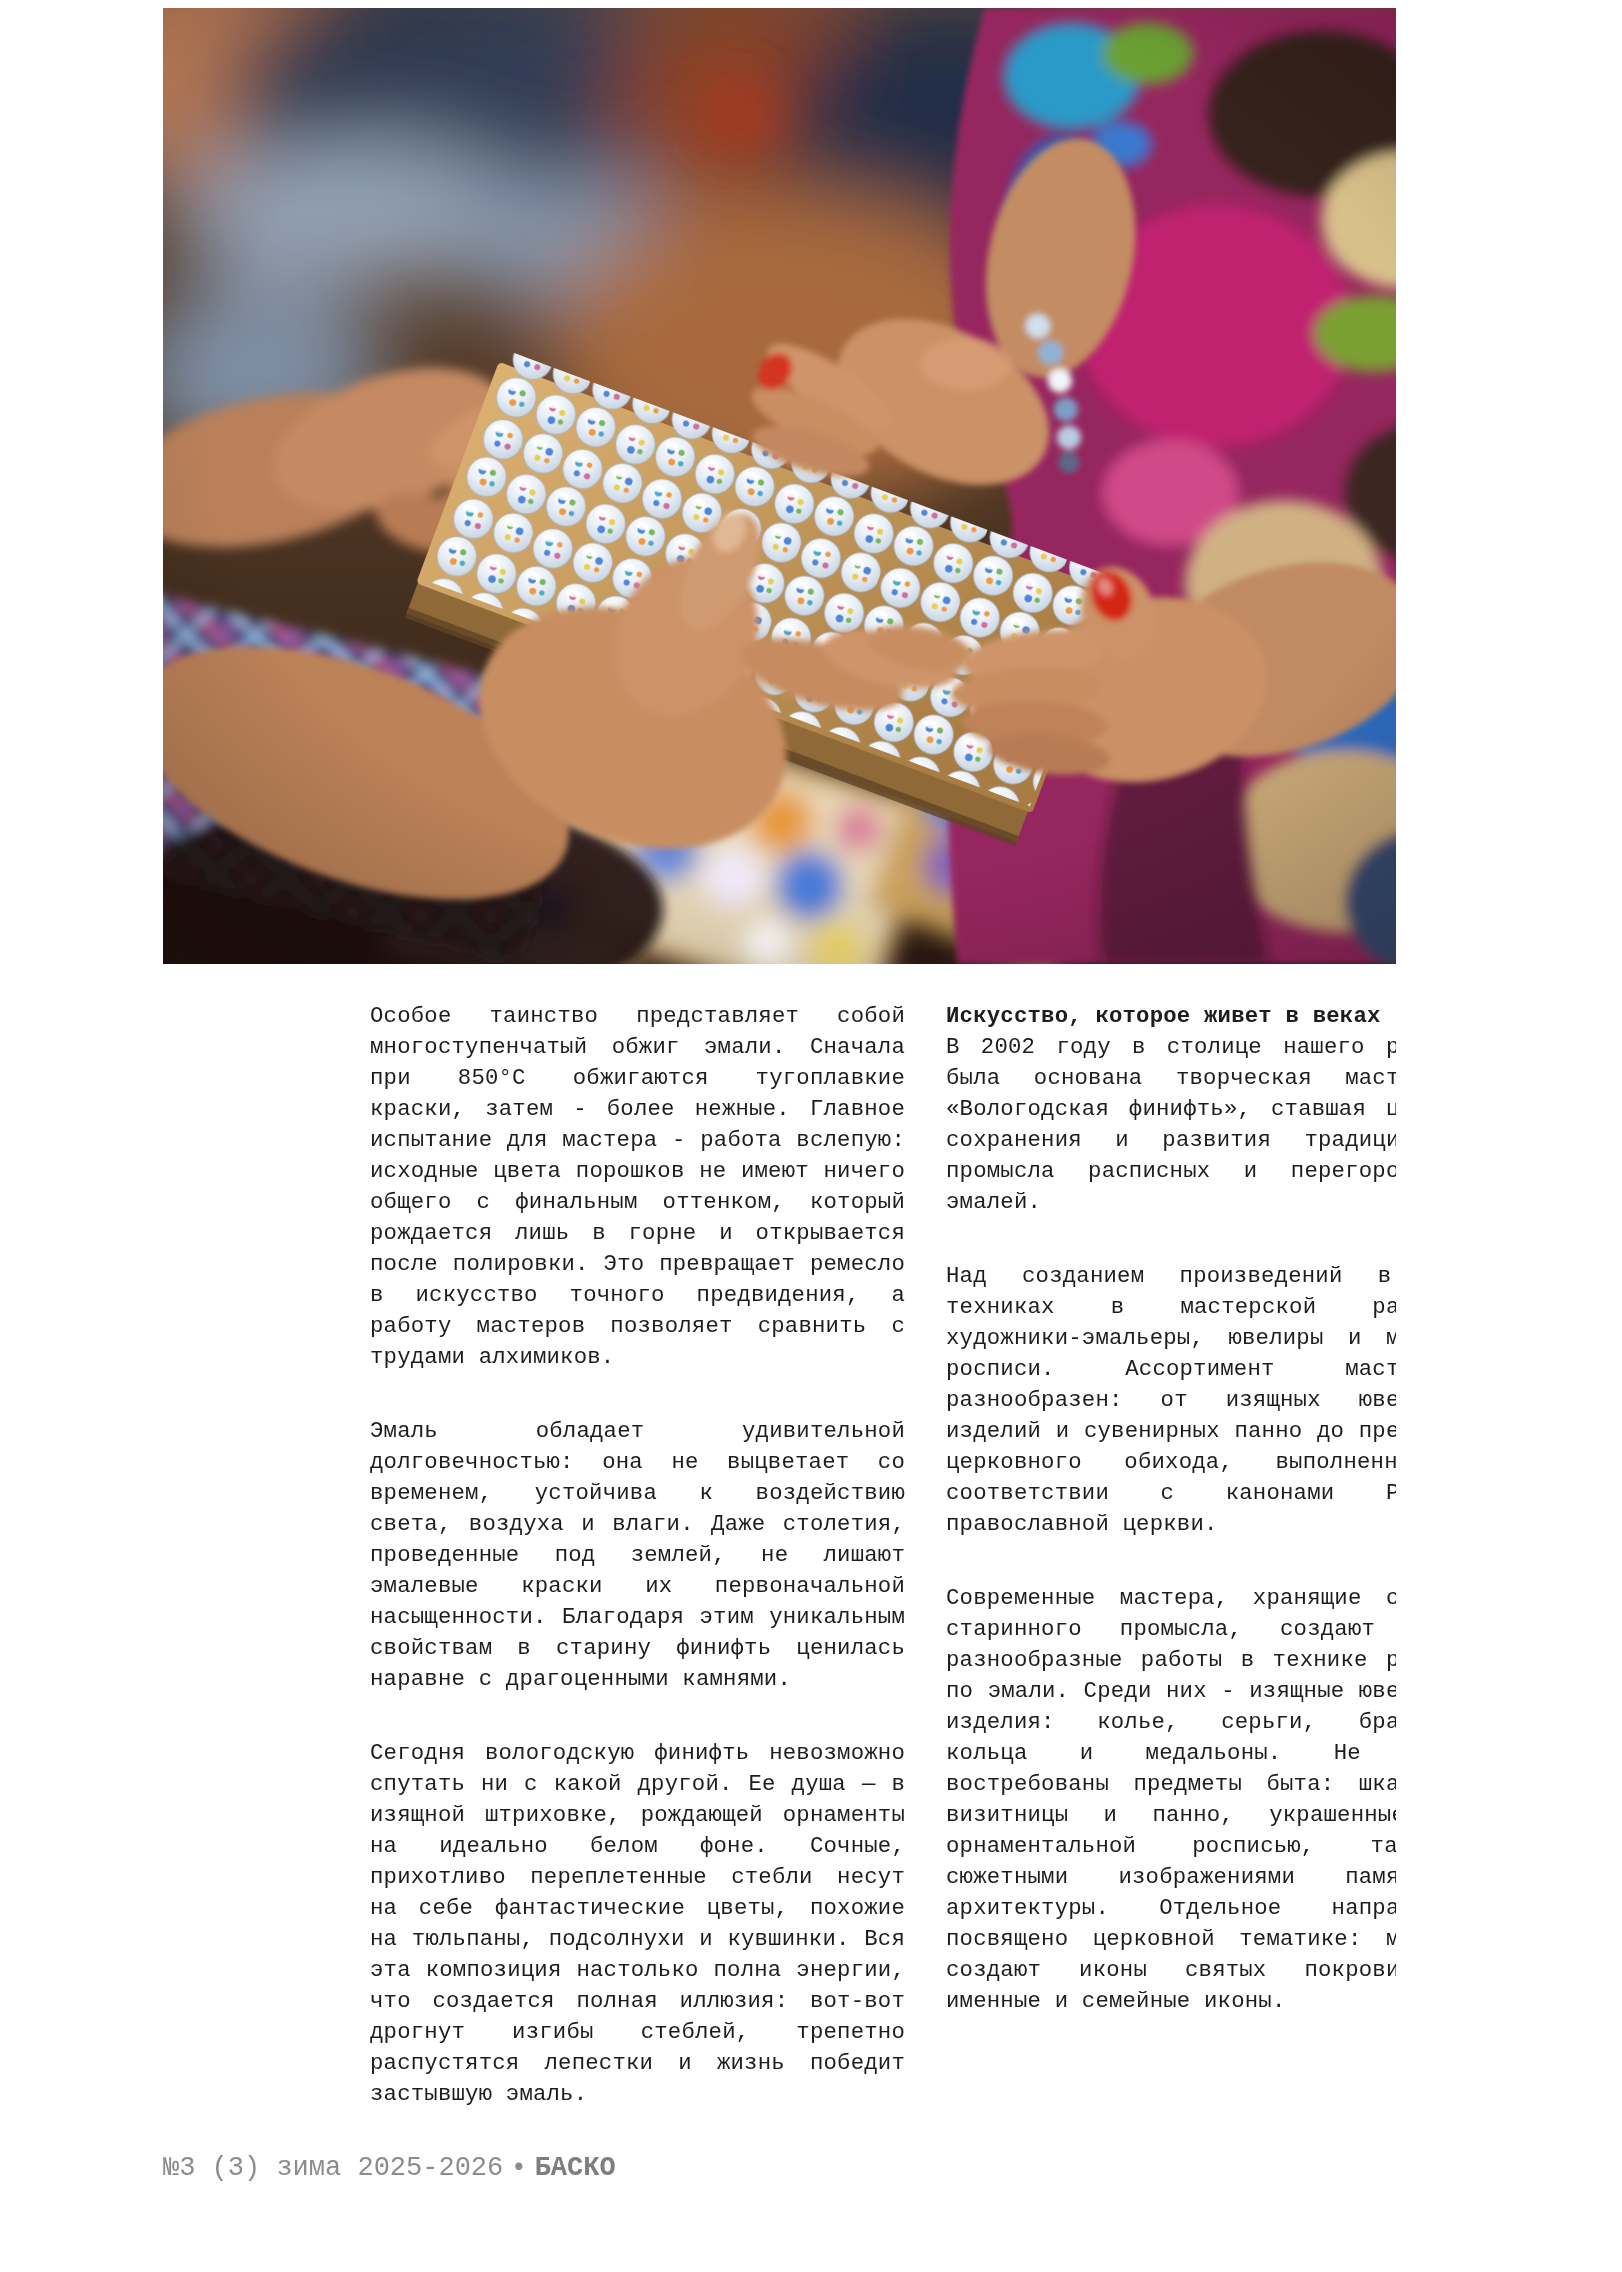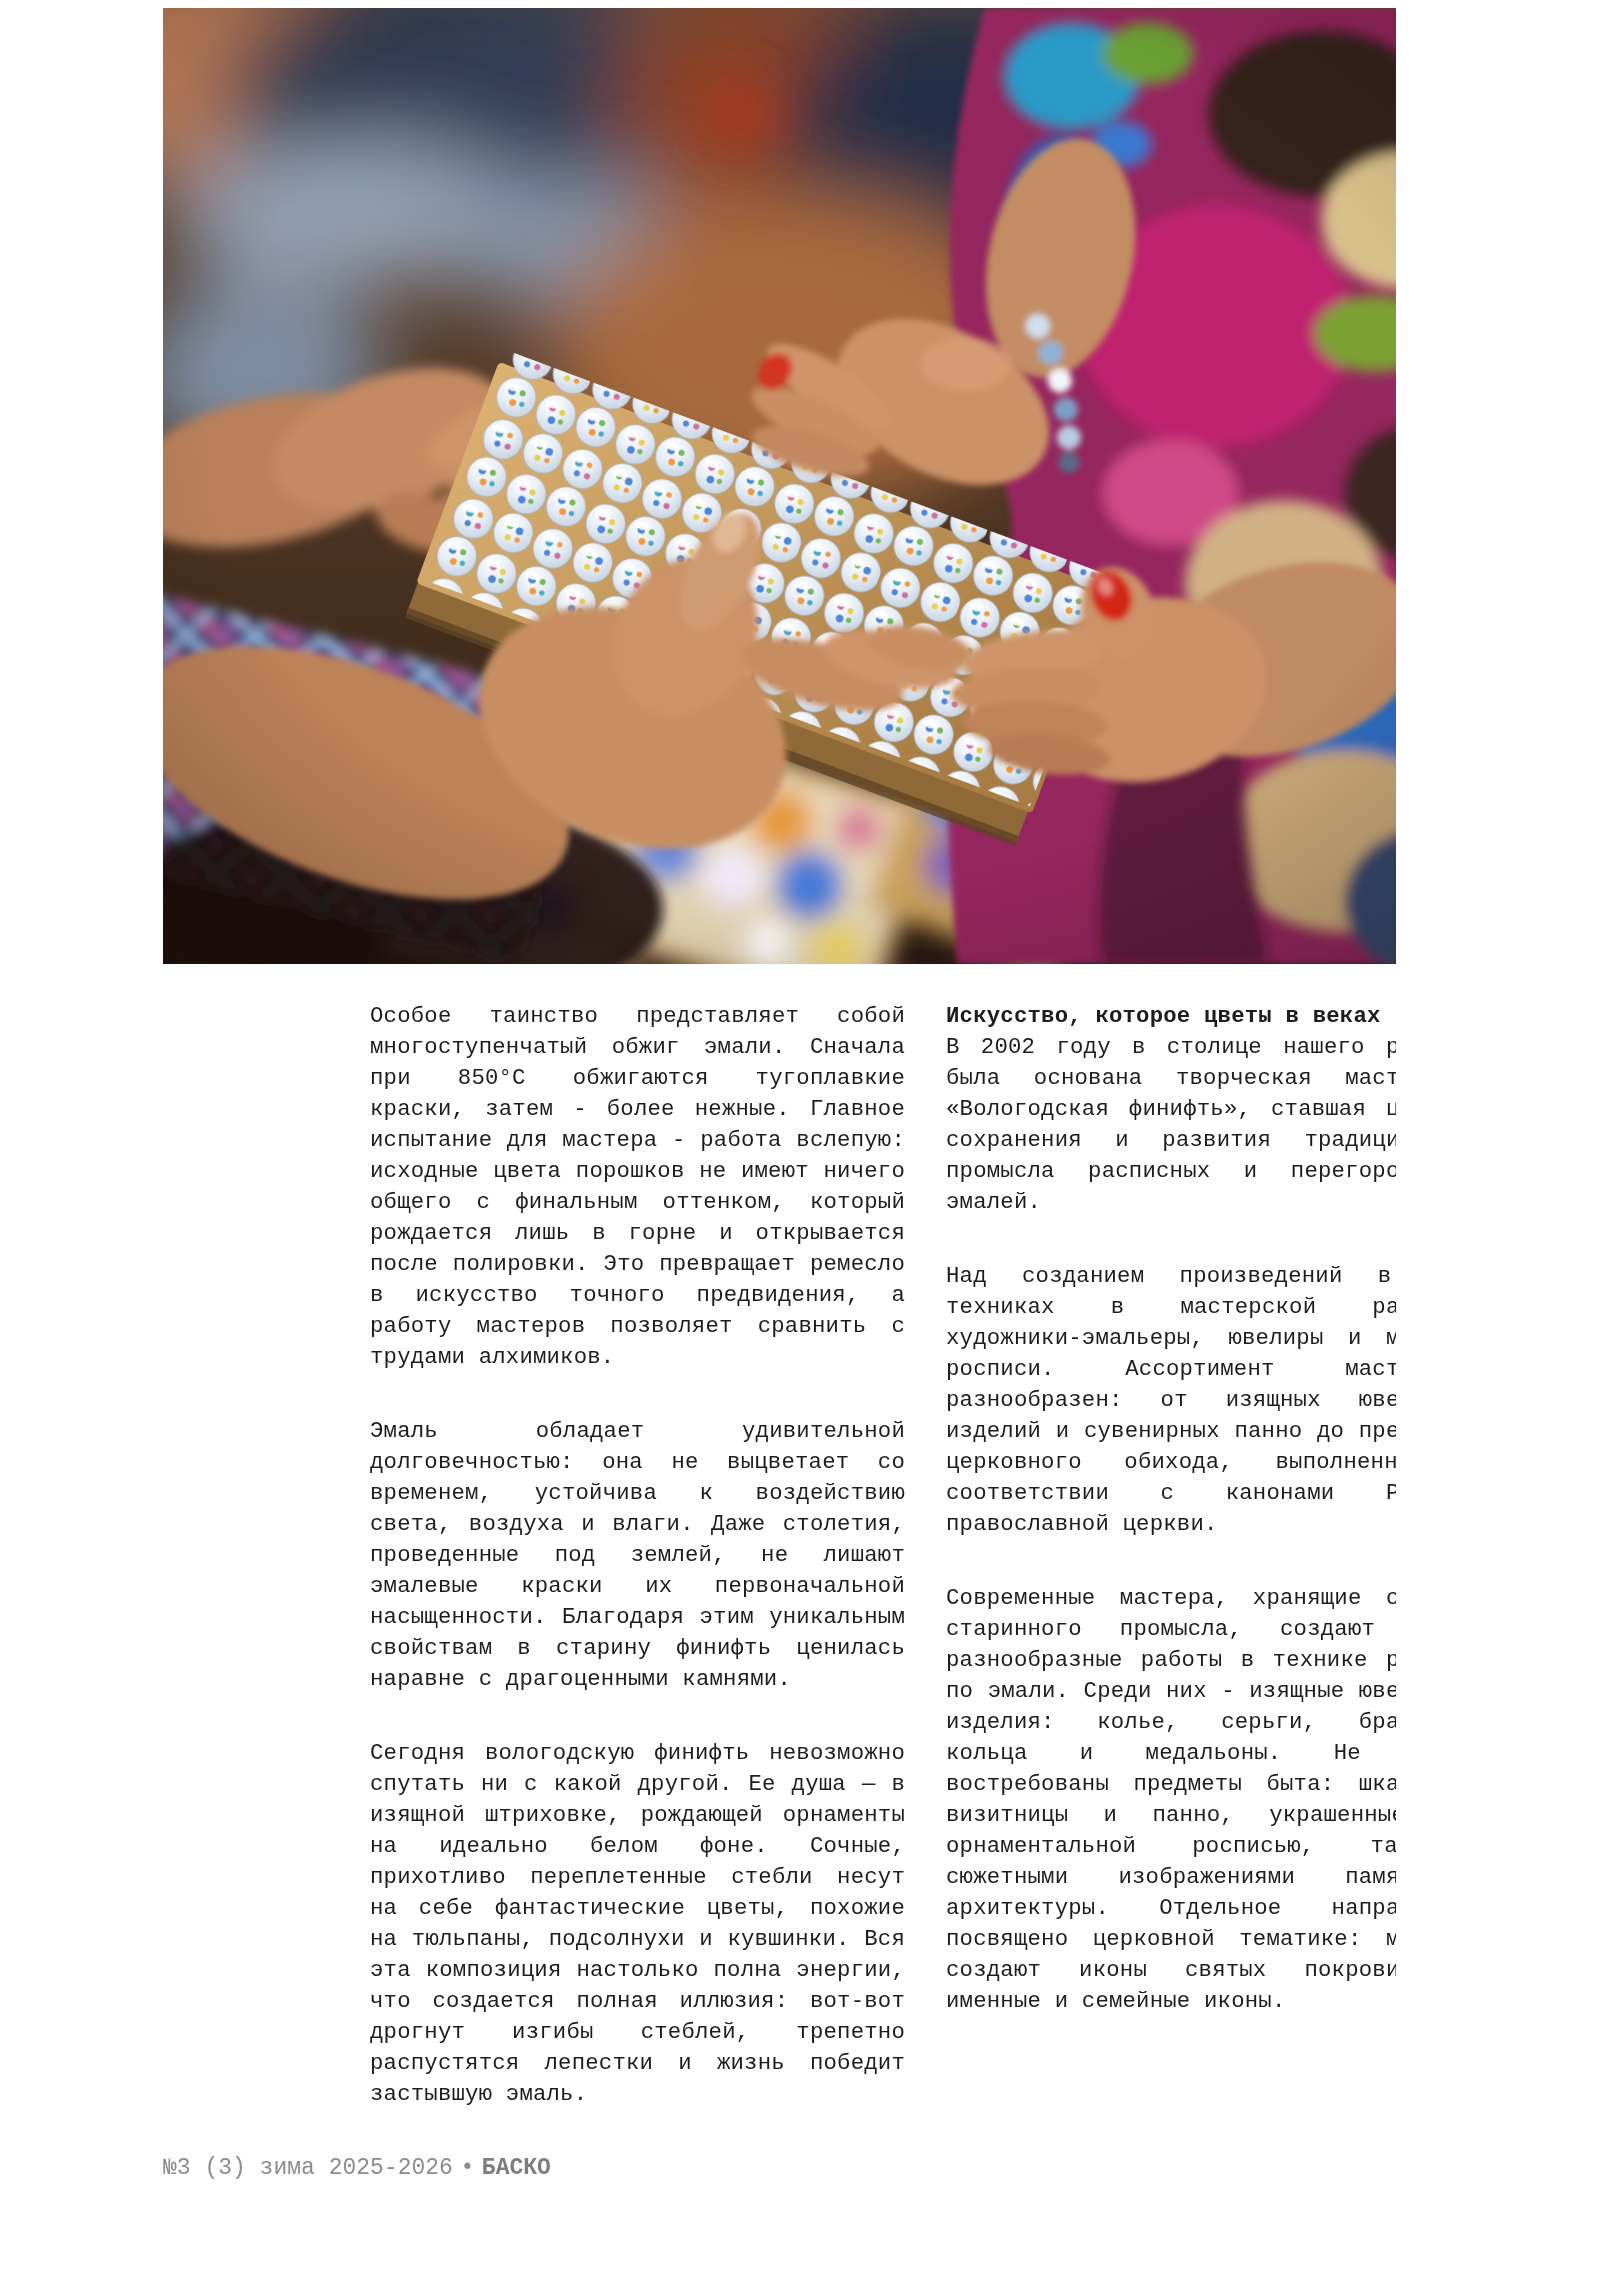--- a/index.html
+++ b/index.html
@@ -41,21 +41,21 @@
     line-height: inherit;
     font-weight: 700;
     text-align: left;
   }
   .where { margin-top: 73px; }
   .where p { margin-top: 0; text-align: left; }
 
   .footer {
     position: absolute;
     left: 163px; top: 2154px;
-    font-size: 23px;
+    font-size: 27px;
     line-height: 29px;
     color: #8c8c8c;
     white-space: nowrap;
   }
   .footer .sep { margin: 0 7.6px; }
   .footer .brand { font-weight: 700; color: #7e7e7e; }
 
   .pagenum {
     position: absolute;
     left: 1429px; top: 2148px;
@@ -288,21 +288,21 @@
     </svg>
   </figure>
 
   <section class="col col-left">
     <p>Особое таинство представляет собой многоступенчатый обжиг эмали. Сначала при 850°С обжигаются тугоплавкие краски, затем - более нежные. Главное испытание для мастера - работа вслепую: исходные цвета порошков не имеют ничего общего с финальным оттенком, который рождается лишь в горне и открывается после полировки. Это превращает ремесло в искусство точного предвидения, а работу мастеров позволяет сравнить с трудами алхимиков.</p>
     <p>Эмаль обладает удивительной долговечностью: она не выцветает со временем, устойчива к воздействию света, воздуха и влаги. Даже столетия, проведенные под землей, не лишают эмалевые краски их первоначальной насыщенности. Благодаря этим уникальным свойствам в старину финифть ценилась наравне с драгоценными камнями.</p>
     <p>Сегодня вологодскую финифть невозможно спутать ни с какой другой. Ее душа — в изящной штриховке, рождающей орнаменты на идеально белом фоне. Сочные, прихотливо переплетенные стебли несут на себе фантастические цветы, похожие на тюльпаны, подсолнухи и кувшинки. Вся эта композиция настолько полна энергии, что создается полная иллюзия: вот-вот дрогнут изгибы стеблей, трепетно распустятся лепестки и жизнь победит застывшую эмаль.</p>
   </section>
 
   <section class="col col-right">
-    <h2 class="heading">Искусство, которое цветы в веках</h2>
+    <h2 class="heading">Искусство, которое живет в веках</h2>
     <p>В 2002 году в столице нашего региона была основана творческая мастерская «Вологодская финифть», ставшая центром сохранения и развития традиционного промысла расписных и перегородчатых эмалей.</p>
     <p>Над созданием произведений в этих техниках в мастерской работают художники-эмальеры, ювелиры и мастера росписи. Ассортимент мастерской разнообразен: от изящных ювелирных изделий и сувенирных панно до предметов церковного обихода, выполненных в соответствии с канонами Русской православной церкви.</p>
     <p>Современные мастера, хранящие секреты старинного промысла, создают самые разнообразные работы в технике росписи по эмали. Среди них - изящные ювелирные изделия: колье, серьги, браслеты, кольца и медальоны. Не менее востребованы предметы быта: шкатулки, визитницы и панно, украшенные как орнаментальной росписью, так и сюжетными изображениями памятников архитектуры. Отдельное направление посвящено церковной тематике: мастера создают иконы святых покровителей, именные и семейные иконы.</p>
   </section>
 
   <footer class="footer">
     <span>№3 (3) зима 2025-2026</span><span class="sep">•</span><span class="brand">БАСКО</span>
   </footer>
 
   <div class="pagenum">54</div>

